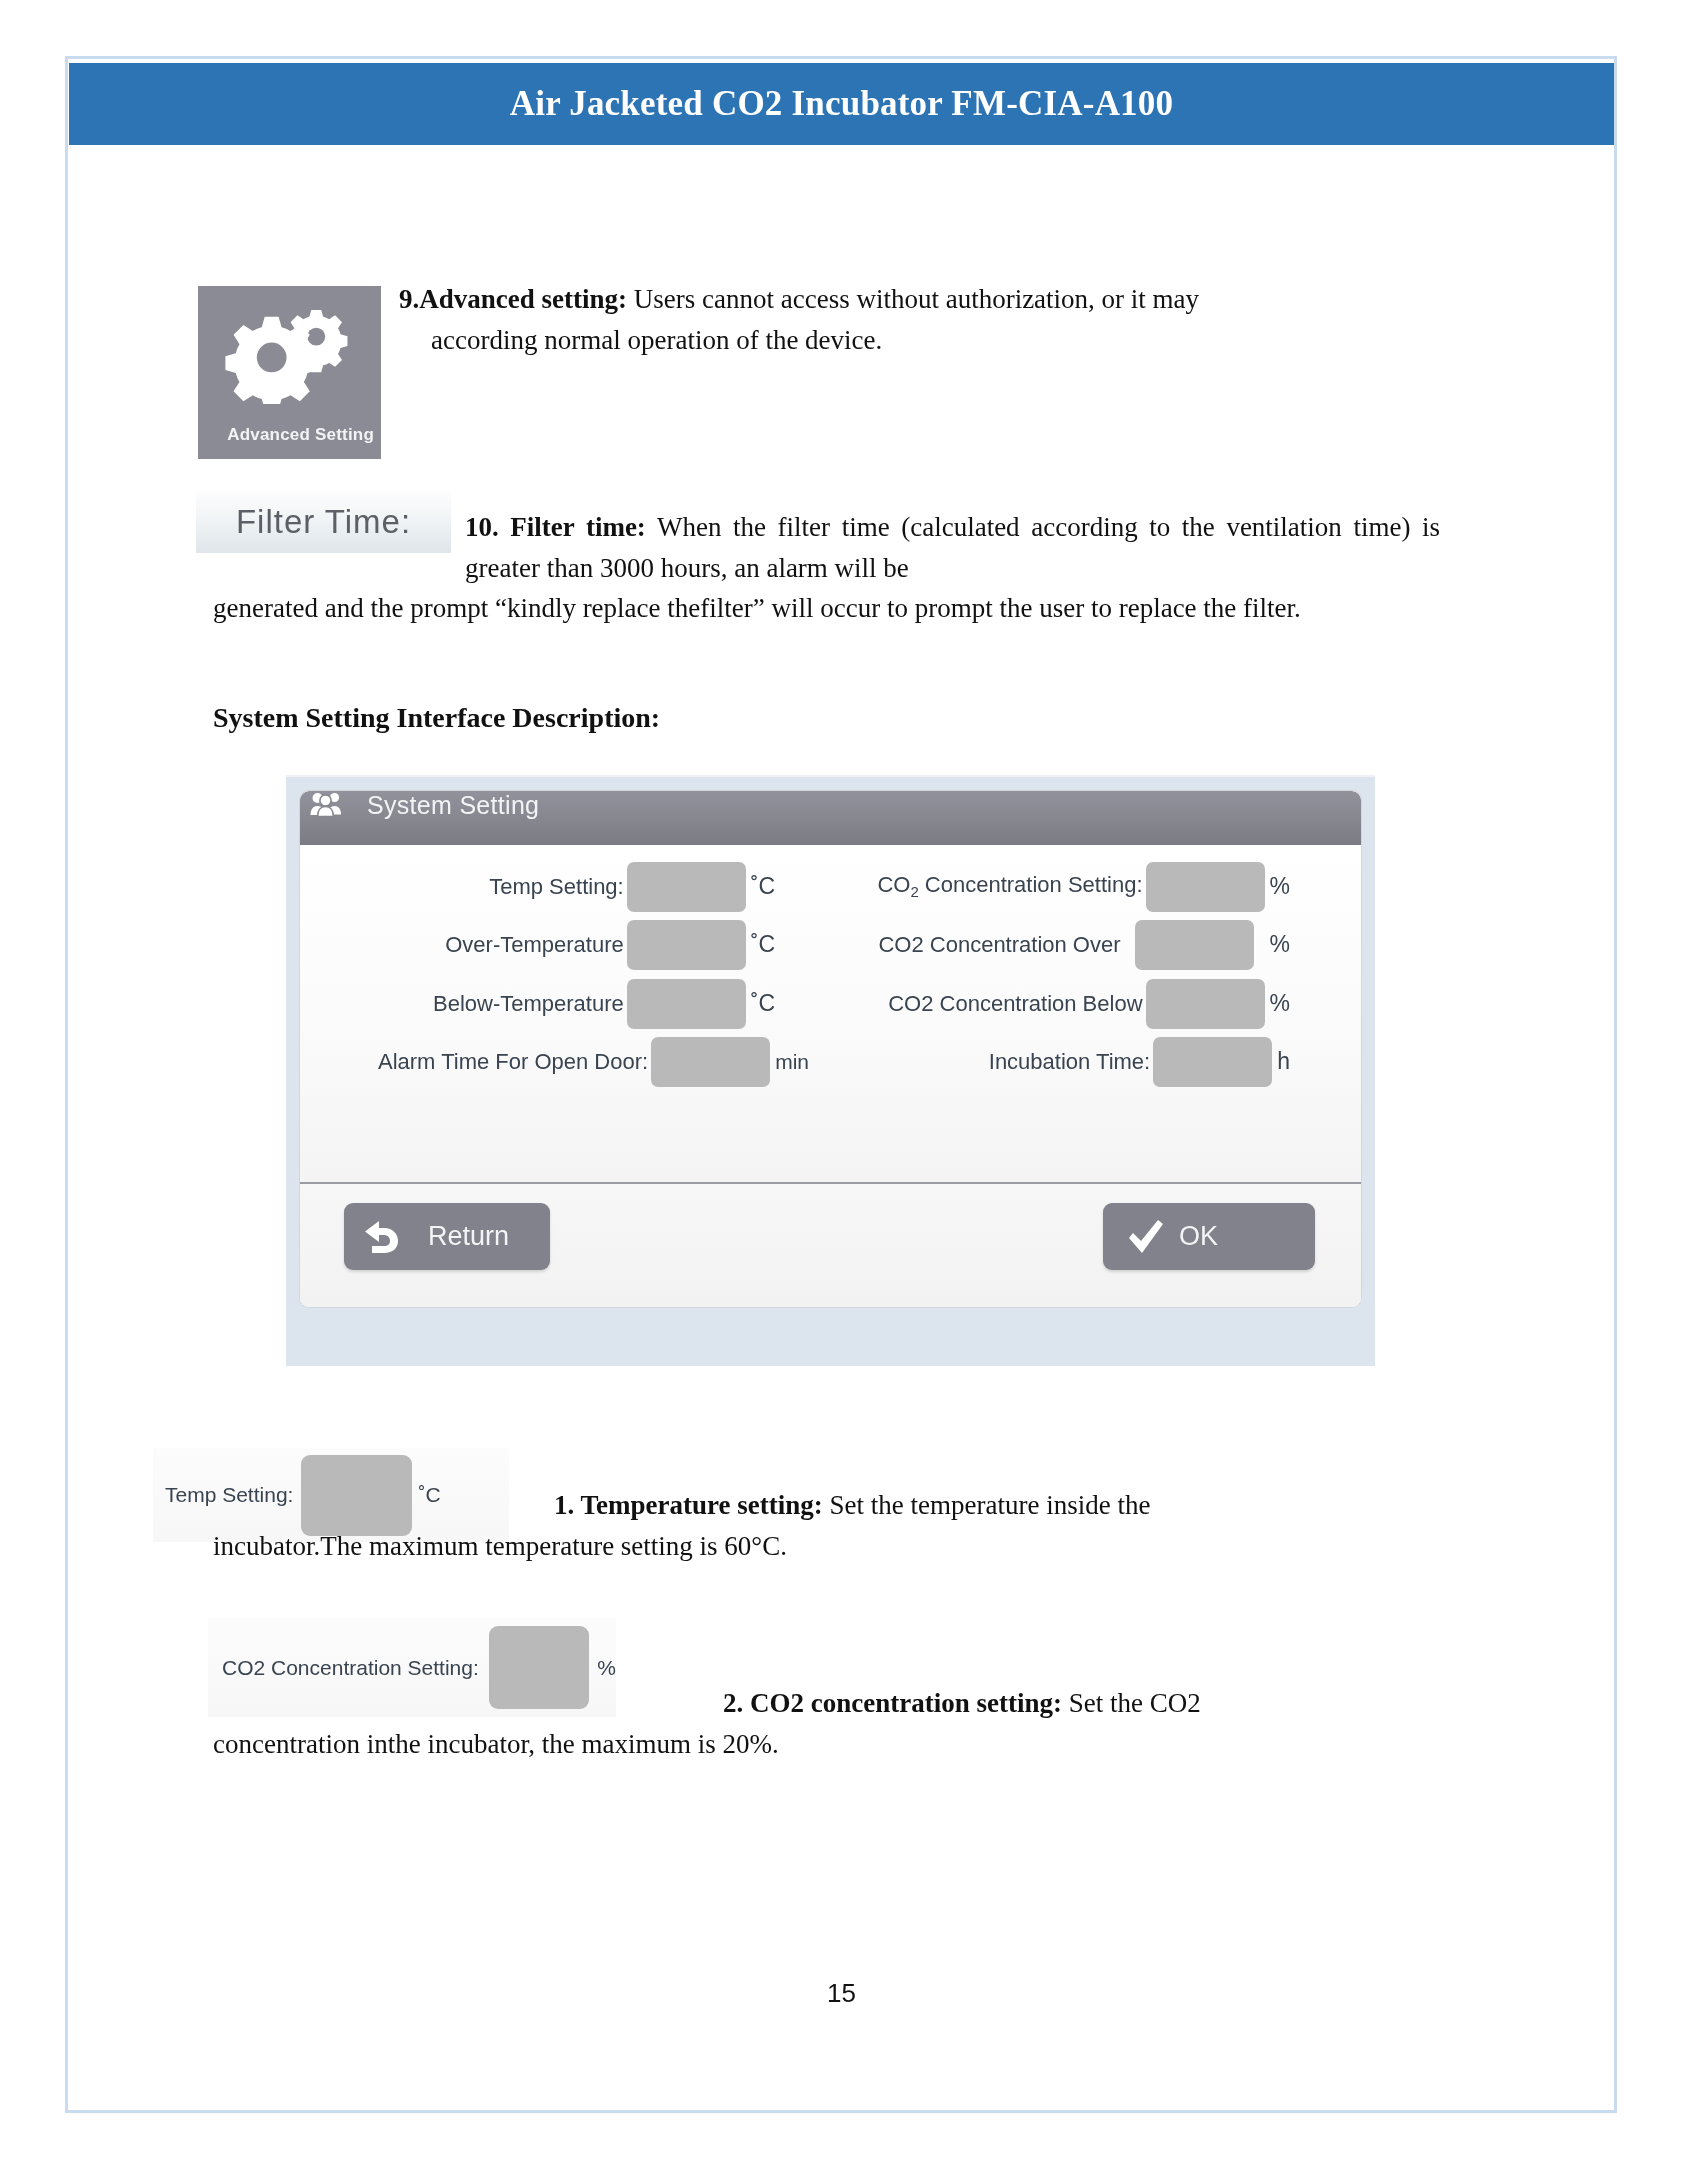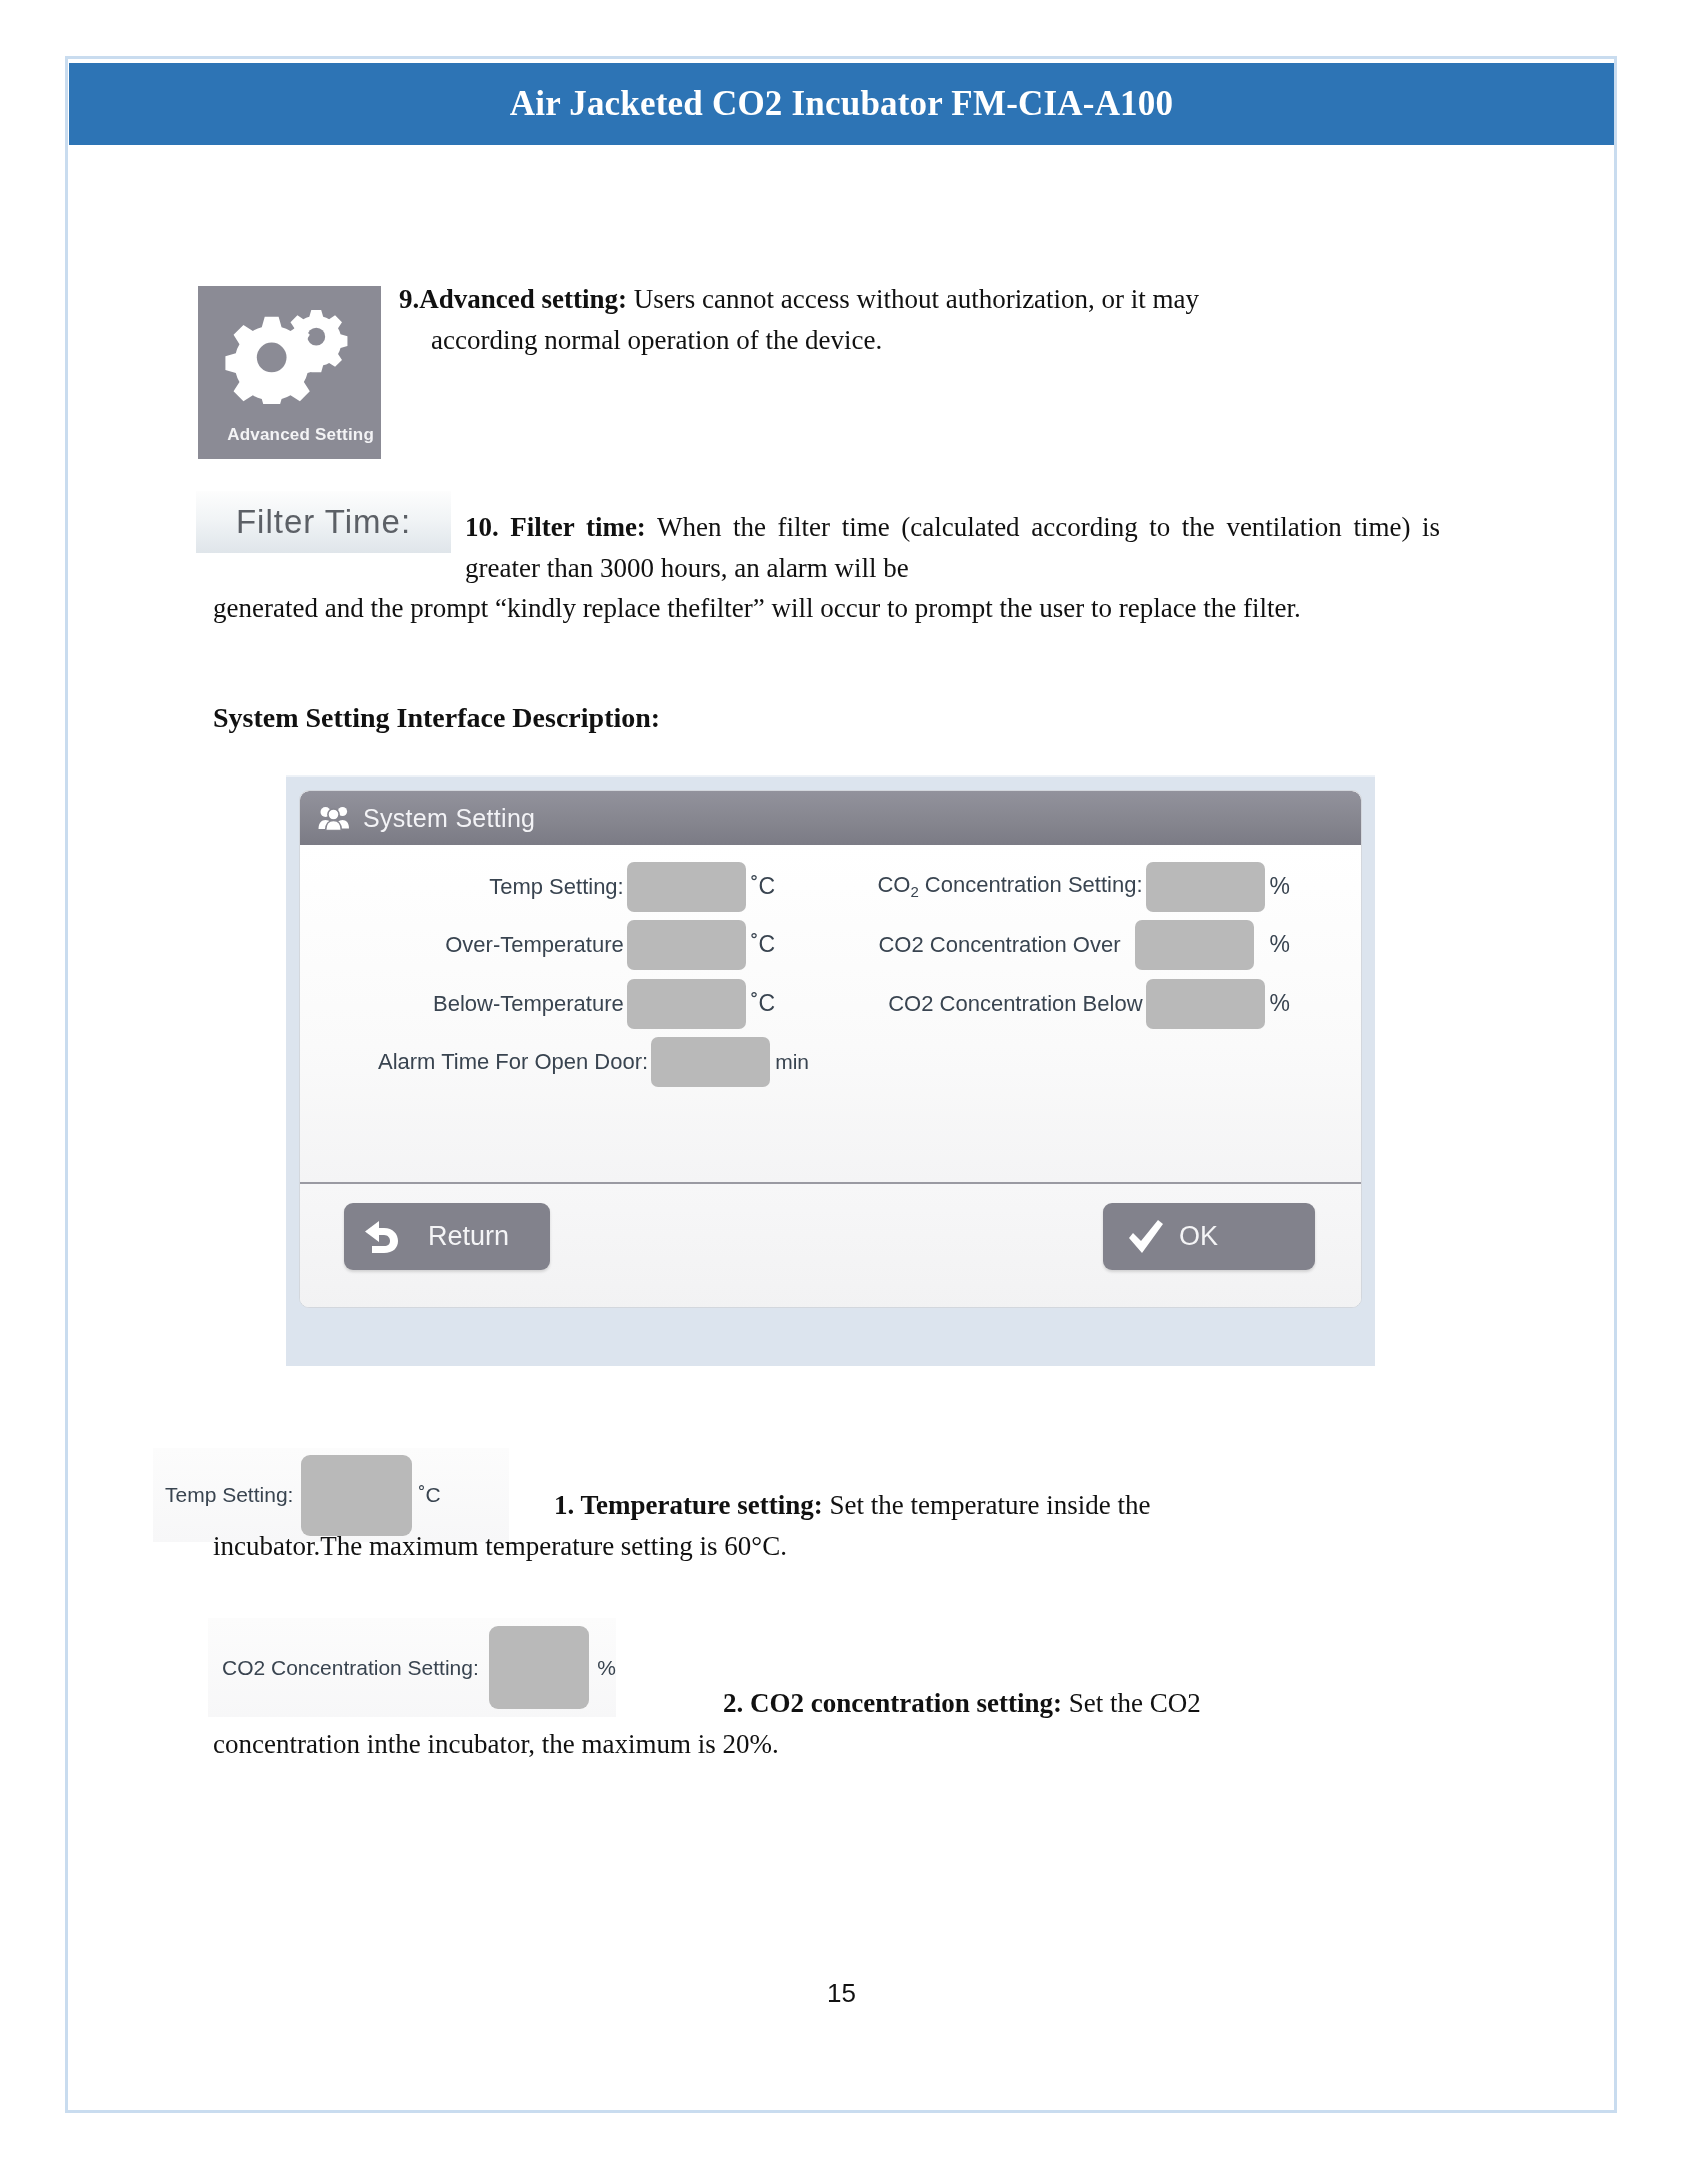--- a/index.html
+++ b/index.html
@@ -162,23 +162,23 @@
     border-radius: 10px;
     box-sizing: border-box;
     overflow: hidden;
     position: relative;
   }
   #dialog-titlebar {
     height: 54px;
     background: linear-gradient(to bottom, #92929c 0%, #86868f 55%, #7b7b85 100%);
     border-radius: 9px 9px 0 0;
     display: flex;
-    align-items: center;
-    padding-left: 18px;
+    padding-left: 10px;
     box-sizing: border-box;
+    gap: 12px;
   }
   #dialog-title-text {
     color: #f3f3f6;
     font-family: "Liberation Sans", sans-serif;
     font-size: 25px;
     margin-left: 13px;
     letter-spacing: 0.3px;
   }
 
   #form-area {
@@ -424,20 +424,25 @@
         <div class="field-input"></div>
         <div class="field-unit">%</div>
       </div>
 
       <div class="field-row" id="row-co2below">
         <div class="field-label">CO2 Concentration Below</div>
         <div class="field-input"></div>
         <div class="field-unit">%</div>
       </div>
 
+      <div class="field-row" id="row-incub">
+        <div class="field-label">Incubation Time:</div>
+        <div class="field-input"></div>
+        <div class="field-unit">h</div>
+      </div>
 
     </div>
 
     <div id="button-bar">
       <div class="dlg-button" id="btn-return">
         <svg width="44" height="40" viewBox="0 0 44 40">
           <path d="M19 4 L19 11 L24 11 C33 11 38 17 38 24 C38 31 33 36 24 36 L12 36 L12 29 L24 29
                    C28 29 30 27 30 24 C30 21 28 18 24 18 L19 18 L19 25 L5 14.5 Z" fill="#ffffff"></path>
         </svg>
         <div class="lbl">Return</div>

